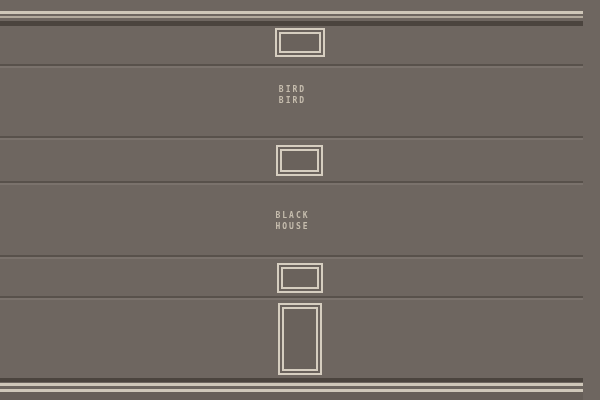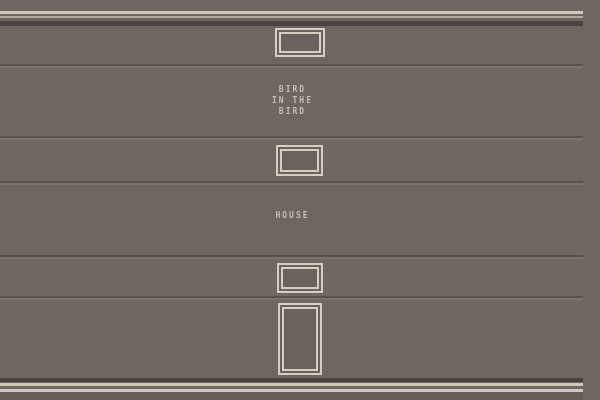--- a/index.html
+++ b/index.html
@@ -79,24 +79,24 @@
   </div>
   <div class="window w3">
     <div class="pane"></div>
   </div>
   <div class="window wd">
     <div class="pane"></div>
   </div>
 
   <div class="sign sign1">
     <div>BIRD</div>
-    <div>IN THE</div>
     <div>BIRD</div>
   </div>
   <div class="sign sign2">
+    <div>BLACK</div>
     <div>HOUSE</div>
   </div>
 
   <div class="band darkband-bottom"></div>
   <div class="band stripe-bot-1"></div>
   <div class="band stripe-bot-2"></div>
   <div class="band base-bottom"></div>
 
 </div>
 

